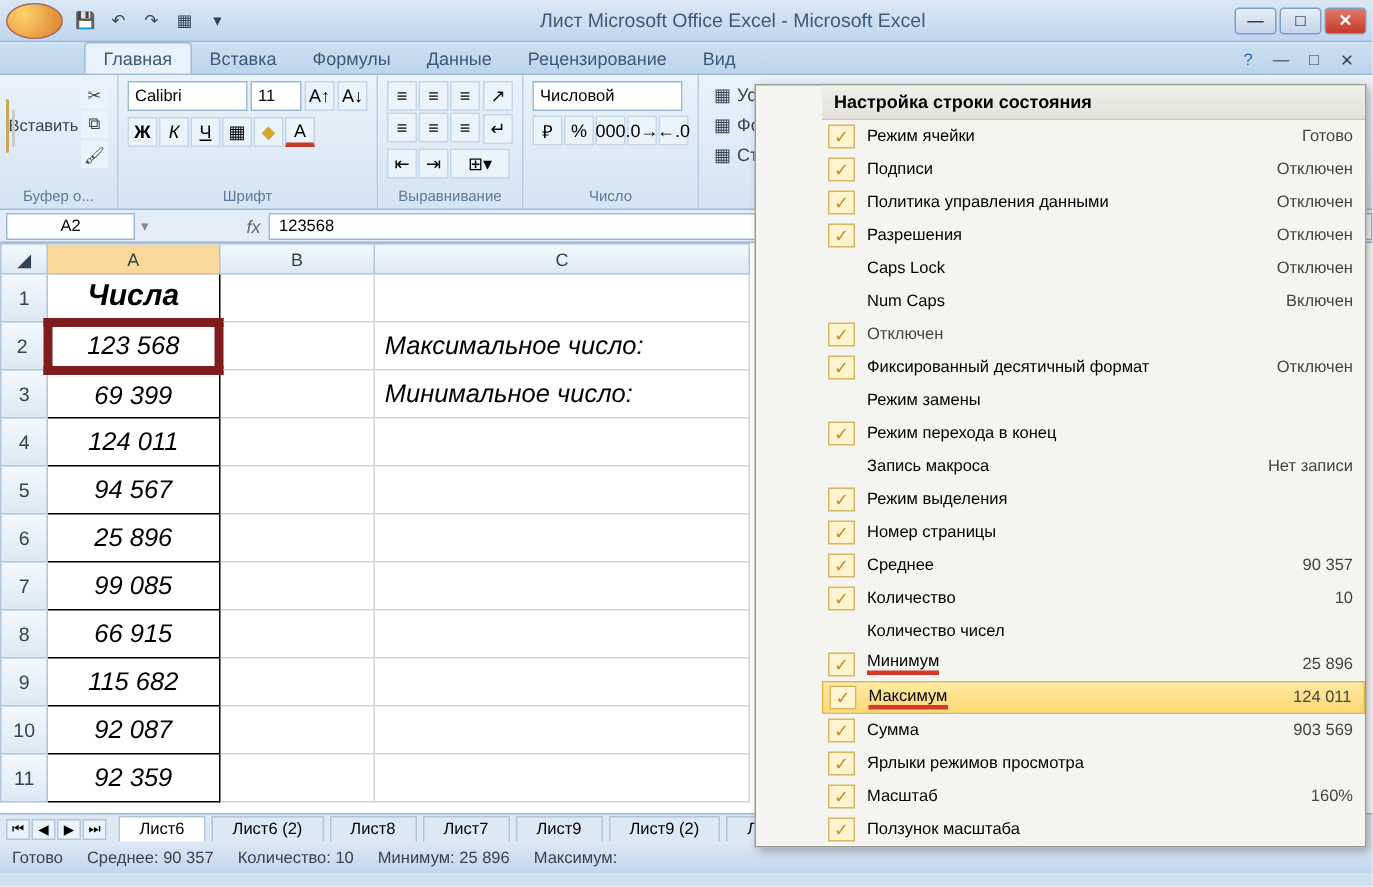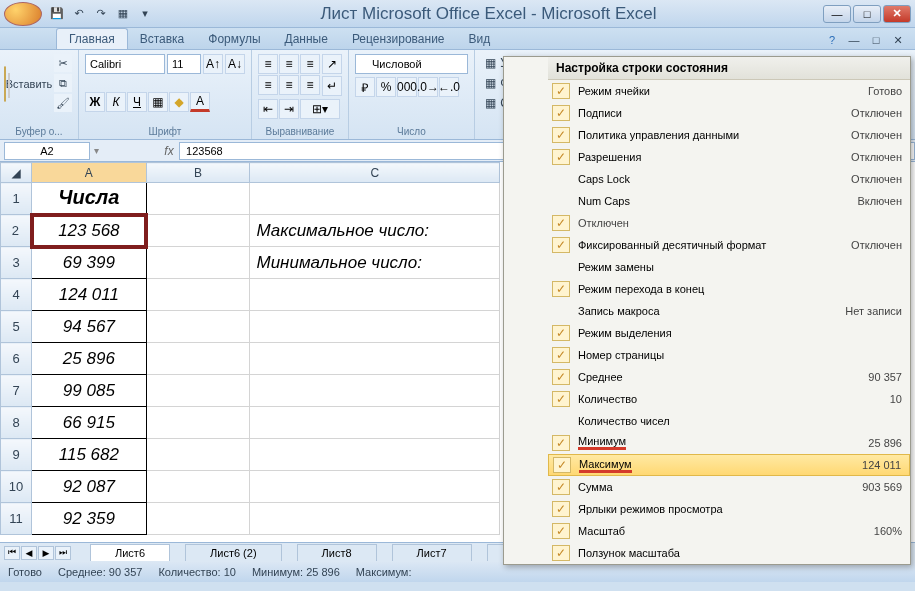--- a/index.html
+++ b/index.html
@@ -3,21 +3,21 @@
 <meta charset="utf-8">
 <style>
 * { box-sizing: border-box; margin: 0; padding: 0; font-family: "Segoe UI", Tahoma, sans-serif; }
 body { width: 915px; height: 591px; background: #cfe0f0; overflow: hidden; position: relative; font-size: 12px; }
 
 
 .titlebar { height: 28px; background: linear-gradient(#dbe7f4, #c0d6ed); display: flex; align-items: center; padding: 0 4px; border-bottom: 1px solid #9bb8d8; }
 .office-btn { width: 38px; height: 24px; background: radial-gradient(circle at 30% 30%, #ffd36b, #d97b29); border-radius: 50%; margin-right: 6px; border: 1px solid #a66; }
 .qat { display: flex; gap: 4px; align-items: center; }
 .qat-item { width: 18px; height: 18px; display: flex; align-items: center; justify-content: center; color: #345; font-size: 11px; }
-.title-text { flex: 1; text-align: center; color: #3b5a7a; font-size: 17px; }
+.title-text { flex: 1; text-align: center; color: #3b5a7a; font-size: 13px; }
 .win-btns { display: flex; gap: 2px; }
 .win-btn { width: 28px; height: 18px; background: linear-gradient(#e8eef7,#c4d5ea); border: 1px solid #7f9fc0; border-radius: 3px; display: flex; align-items: center; justify-content: center; font-size: 11px; }
 .win-btn.close { background: linear-gradient(#e07a6a,#c43a2a); color: #fff; font-weight: bold; }
 
 
 .tabs { height: 22px; background: linear-gradient(#cde0f1,#bdd4eb); display: flex; align-items: end; padding-left: 56px; border-bottom: 1px solid #9bb8d8; }
 .tab { padding: 3px 12px; color: #3b5a7a; font-size: 12px; cursor: pointer; }
 .tab.active { background: #e8f0f9; border: 1px solid #9bb8d8; border-bottom: none; border-radius: 3px 3px 0 0; }
 .tab-help { margin-left: auto; display: flex; gap: 4px; padding-right: 8px; }
 
@@ -30,47 +30,47 @@
 .clipboard-icon { width: 28px; height: 36px; background: linear-gradient(#f9e8bb,#e8c97a); border: 1px solid #c9a855; border-radius: 3px; position: relative; }
 .clipboard-icon::before { content: ""; position: absolute; top: 6px; left: 3px; right: 3px; bottom: 3px; background: #fff; border: 1px solid #ccc; }
 .mini-col { display: flex; flex-direction: column; gap: 2px; }
 .mini-btn { width: 18px; height: 18px; background: #eaf2fa; border: 1px solid transparent; display: flex; align-items: center; justify-content: center; font-size: 11px; color: #345; }
 .font-row { display: flex; gap: 2px; align-items: center; }
 .font-name { width: 80px; height: 20px; background: #fff; border: 1px solid #9bb8d8; font-size: 11px; padding: 0 4px; display: flex; align-items: center; }
 .font-size { width: 34px; height: 20px; background: #fff; border: 1px solid #9bb8d8; font-size: 11px; padding: 0 4px; display: flex; align-items: center; }
 .toggle-row { display: flex; gap: 1px; }
 .tb { width: 20px; height: 20px; border: 1px solid #c4d5ea; background: #eaf2fa; display: flex; align-items: center; justify-content: center; font-size: 12px; }
 .align-grid { display: grid; grid-template-columns: repeat(3, 20px); grid-template-rows: repeat(2, 20px); gap: 1px; }
-.num-fmt { width: 113px; height: 20px; background: #fff; border: 1px solid #9bb8d8; font-size: 11px; padding: 0 16px; display: flex; align-items: center; }
+.num-fmt { width: 100px; height: 20px; background: #fff; border: 1px solid #9bb8d8; font-size: 11px; padding: 0 4px; display: flex; align-items: center; }
 .style-btn { display: flex; align-items: center; gap: 4px; padding: 2px 4px; color: #345; }
 
 
 .fx-row { height: 22px; background: #e4edf7; display: flex; align-items: center; border-bottom: 1px solid #9bb8d8; }
 .name-box { width: 86px; height: 18px; background: #fff; border: 1px solid #9bb8d8; margin: 0 4px; padding: 0 4px; display: flex; align-items: center; justify-content: center; font-size: 11px; }
 .fx-label { width: 20px; text-align: center; font-style: italic; color: #666; }
 .fx-input { flex: 1; height: 18px; background: #fff; border: 1px solid #9bb8d8; padding: 0 6px; display: flex; align-items: center; font-size: 11px; }
 
 
 .grid-area { position: relative; background: #fff; height: 380px; overflow: hidden; }
 table.sheet { border-collapse: collapse; width: 500px; }
 .colhdr th { background: linear-gradient(#f4f8fc,#dce8f4); border: 1px solid #b0c4da; height: 20px; font-weight: normal; color: #345; font-size: 12px; }
 .colhdr th.sel { background: #f9d89a; }
 .rowhdr { background: linear-gradient(#f4f8fc,#dce8f4); border: 1px solid #b0c4da; width: 30px; text-align: center; color: #345; font-size: 13px; }
 td.cell { border: 1px solid #d4d4d4; height: 32px; padding: 0 6px; font-size: 17px; text-align: center; font-style: italic; }
 td.cell.header { font-weight: bold; font-size: 20px; }
 td.cell.a { width: 110px; border: 1px solid #000; }
 td.cell.b { width: 100px; }
 td.cell.c { width: 240px; text-align: left; font-size: 17px; }
-td.cell.sel { border: 4px solid #7f1d1d; }
+td.cell.sel { border: 6px solid #7f1d1d; }
 
 
 .sheet-tabs { height: 20px; background: #dce8f4; display: flex; align-items: center; border-top: 1px solid #9bb8d8; font-size: 11px; }
 .nav-arrows { display: flex; gap: 1px; padding: 0 4px; }
 .nav-arrow { width: 16px; height: 14px; background: #eaf2fa; border: 1px solid #b0c4da; display: flex; align-items: center; justify-content: center; font-size: 9px; }
-.sheet-tab { padding: 2px 24px; background: #fff; border: 1px solid #b0c4da; border-bottom: none; margin-left: 15px; text-align: center; }
+.sheet-tab { padding: 2px 13px; background: #fff; border: 1px solid #b0c4da; border-bottom: none; margin-left: 4px; text-align: center; }
 .sheet-tab.inactive { background: #dce8f4; }
 
 
 .status-bar { height: 20px; background: linear-gradient(#dbe7f4,#c0d6ed); display: flex; align-items: center; padding: 0 8px; font-size: 11px; color: #345; gap: 16px; }
 
 
 .ctx-menu { position: absolute; top: 56px; right: 4px; width: 408px; background: #f4f4f0; border: 1px solid #9b9b8f; box-shadow: 2px 2px 6px rgba(0,0,0,.3); z-index: 100; padding-left: 44px; }
 .ctx-title { background: linear-gradient(#f0f0ec,#e2e2da); padding: 4px 8px; font-weight: bold; font-size: 12px; border-bottom: 1px solid #ccc8b8; }
 .ctx-item { display: flex; align-items: center; height: 22px; padding: 0 8px 0 4px; font-size: 11px; border-bottom: 1px solid transparent; }
 .ctx-item.highlighted { background: linear-gradient(#ffe9a3,#ffd873); border: 1px solid #e0b84a; }
@@ -126,21 +126,21 @@
       <div class="mini-col">
         <div class="mini-btn">✂</div>
         <div class="mini-btn">⧉</div>
         <div class="mini-btn">🖌</div>
       </div>
     </div>
     <div class="rgroup-label">Буфер о...</div>
   </div>
 
   <div class="rgroup">
-    <div class="rgroup-body" style="flex-direction:column;gap:18px">
+    <div class="rgroup-body" style="flex-direction:column;gap:4px">
       <div class="font-row">
         <div class="font-name">Calibri</div>
         <div class="font-size">11</div>
         <div class="tb">A↑</div>
         <div class="tb">A↓</div>
       </div>
       <div class="toggle-row">
         <div class="tb">
             <b>Ж</b>
           </div>

